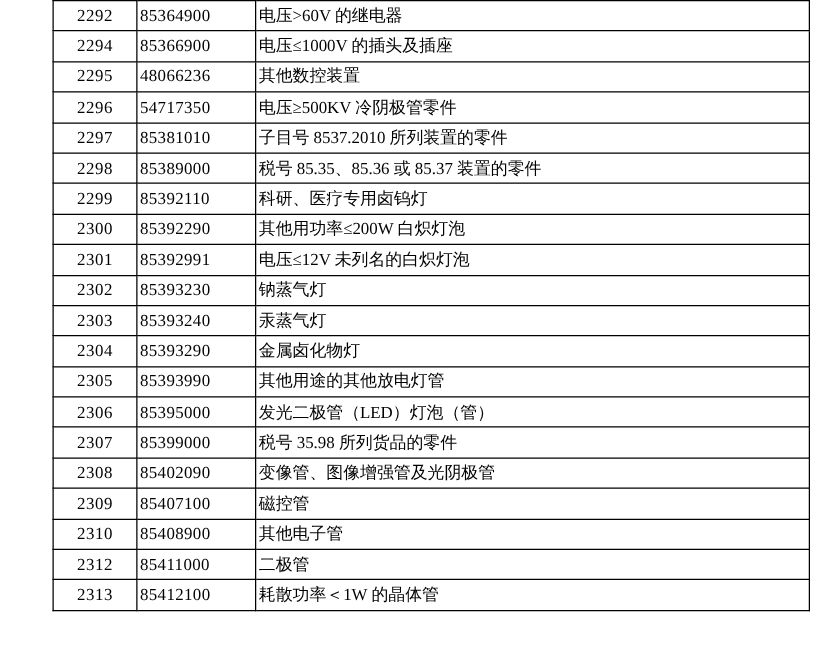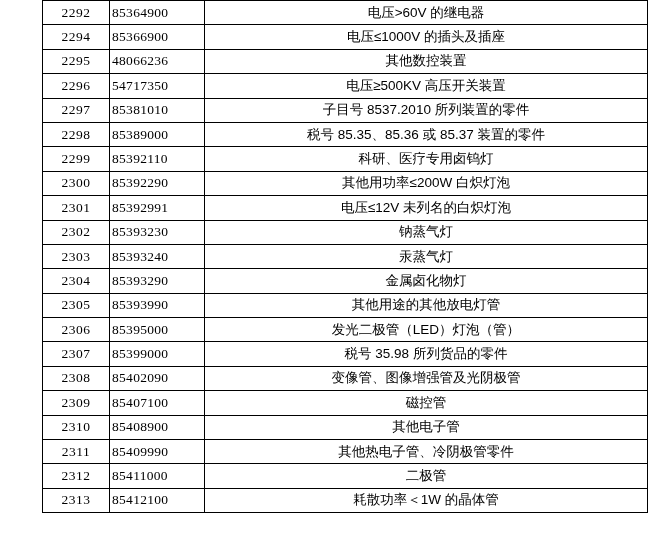--- a/index.html
+++ b/index.html
@@ -43,23 +43,23 @@
     font-family: "Liberation Serif", "DejaVu Serif", serif;
     letter-spacing: 0.5px;
   }
   td.col-code {
     width: 90px;
     text-align: left;
     letter-spacing: 0.3px;
   }
   td.col-desc {
     width: 438px;
-    text-align: center;
+    text-align: left;
     padding-left: 8px;
-    font-family: Liberation Sans, sans-serif;
+    font-family: Liberation Serif, serif;
     font-size: 13px;
   }
 </style>
 </head>
 <body>
 
 <div class="page">
   <table class="tariff">
     <tbody>
       <tr>
@@ -73,21 +73,21 @@
         <td class="col-desc">电压≤1000V 的插头及插座</td>
       </tr>
       <tr>
         <td class="col-index">2295</td>
         <td class="col-code">48066236</td>
         <td class="col-desc">其他数控装置</td>
       </tr>
       <tr>
         <td class="col-index">2296</td>
         <td class="col-code">54717350</td>
-        <td class="col-desc">电压≥500KV 高压开关装置</td>
+        <td class="col-desc">电压≥500KV 冷阴极管零件</td>
       </tr>
       <tr>
         <td class="col-index">2297</td>
         <td class="col-code">85381010</td>
         <td class="col-desc">子目号 8537.2010 所列装置的零件</td>
       </tr>
       <tr>
         <td class="col-index">2298</td>
         <td class="col-code">85389000</td>
         <td class="col-desc">税号 85.35、85.36 或 85.37 装置的零件</td>
@@ -146,25 +146,20 @@
         <td class="col-index">2309</td>
         <td class="col-code">85407100</td>
         <td class="col-desc">磁控管</td>
       </tr>
       <tr>
         <td class="col-index">2310</td>
         <td class="col-code">85408900</td>
         <td class="col-desc">其他电子管</td>
       </tr>
       <tr>
-        <td class="col-index">2311</td>
-        <td class="col-code">85409990</td>
-        <td class="col-desc">其他热电子管、冷阴极管零件</td>
-      </tr>
-      <tr>
         <td class="col-index">2312</td>
         <td class="col-code">85411000</td>
         <td class="col-desc">二极管</td>
       </tr>
       <tr>
         <td class="col-index">2313</td>
         <td class="col-code">85412100</td>
         <td class="col-desc">耗散功率＜1W 的晶体管</td>
       </tr>
 

